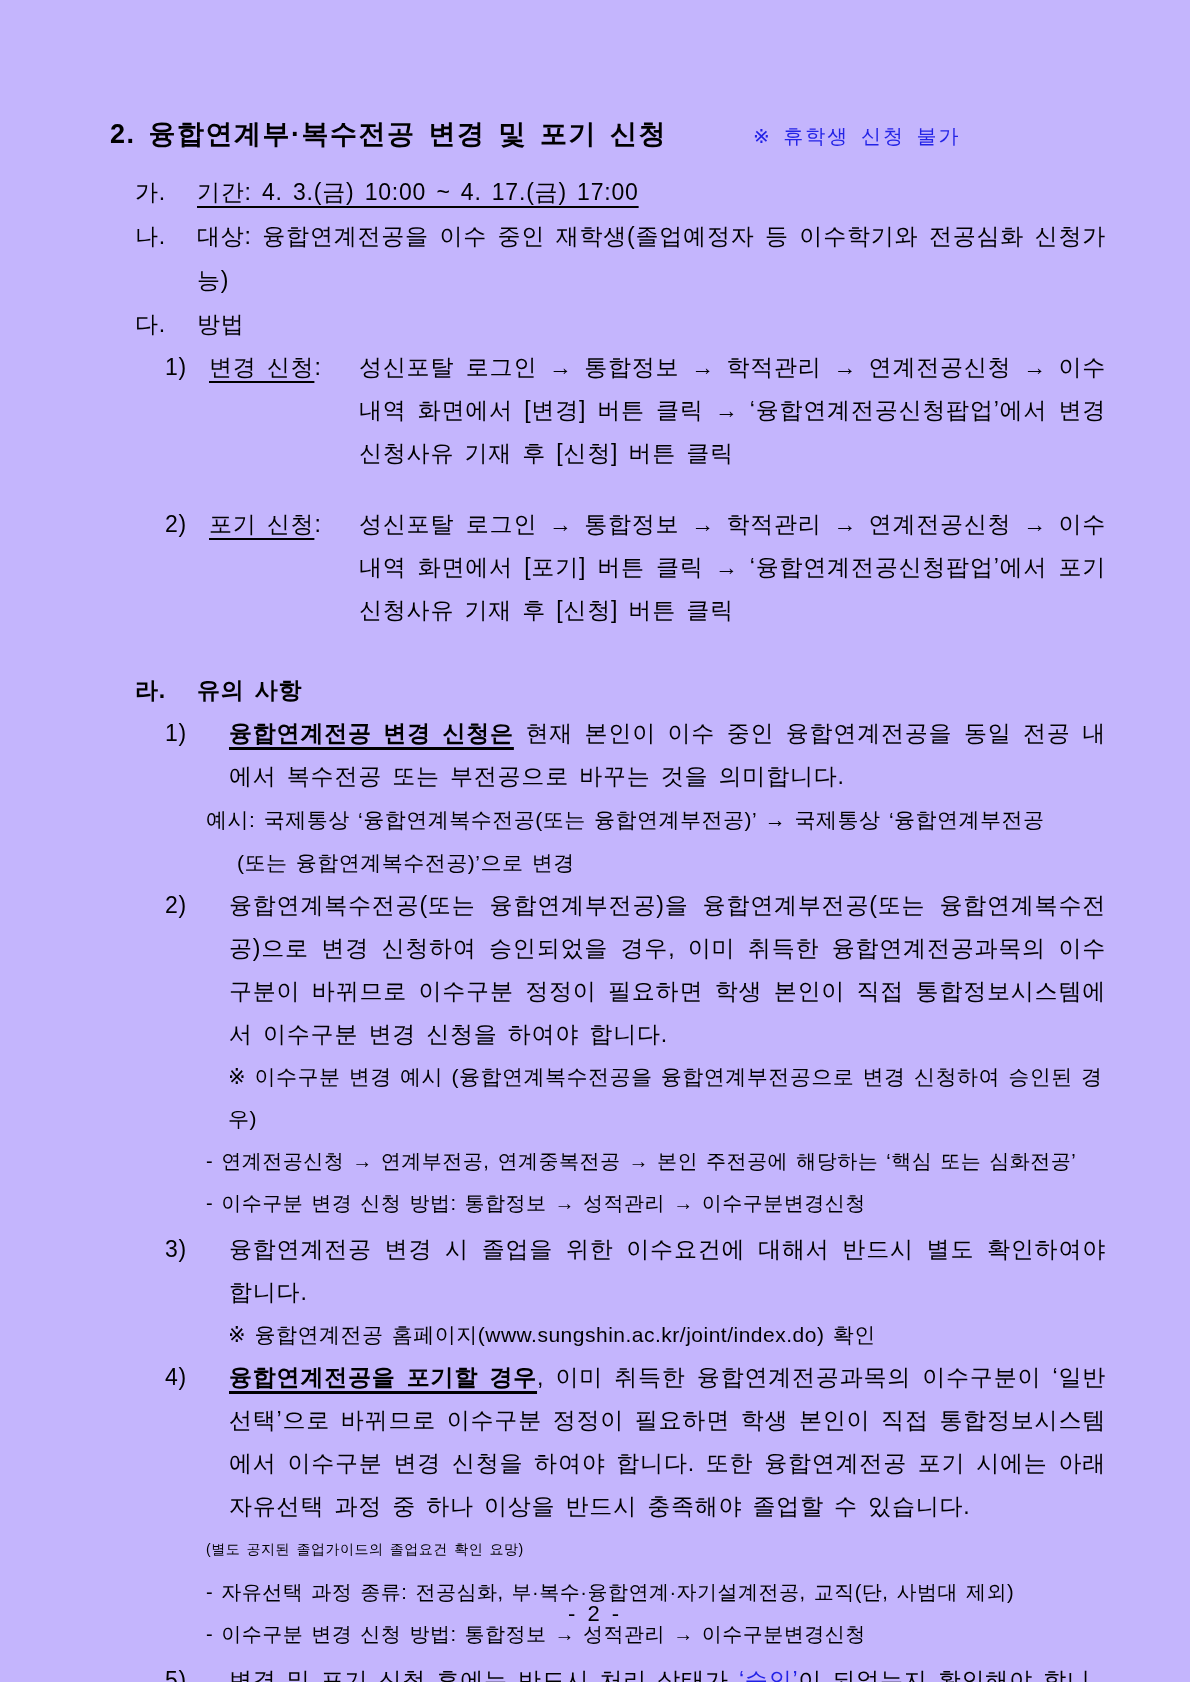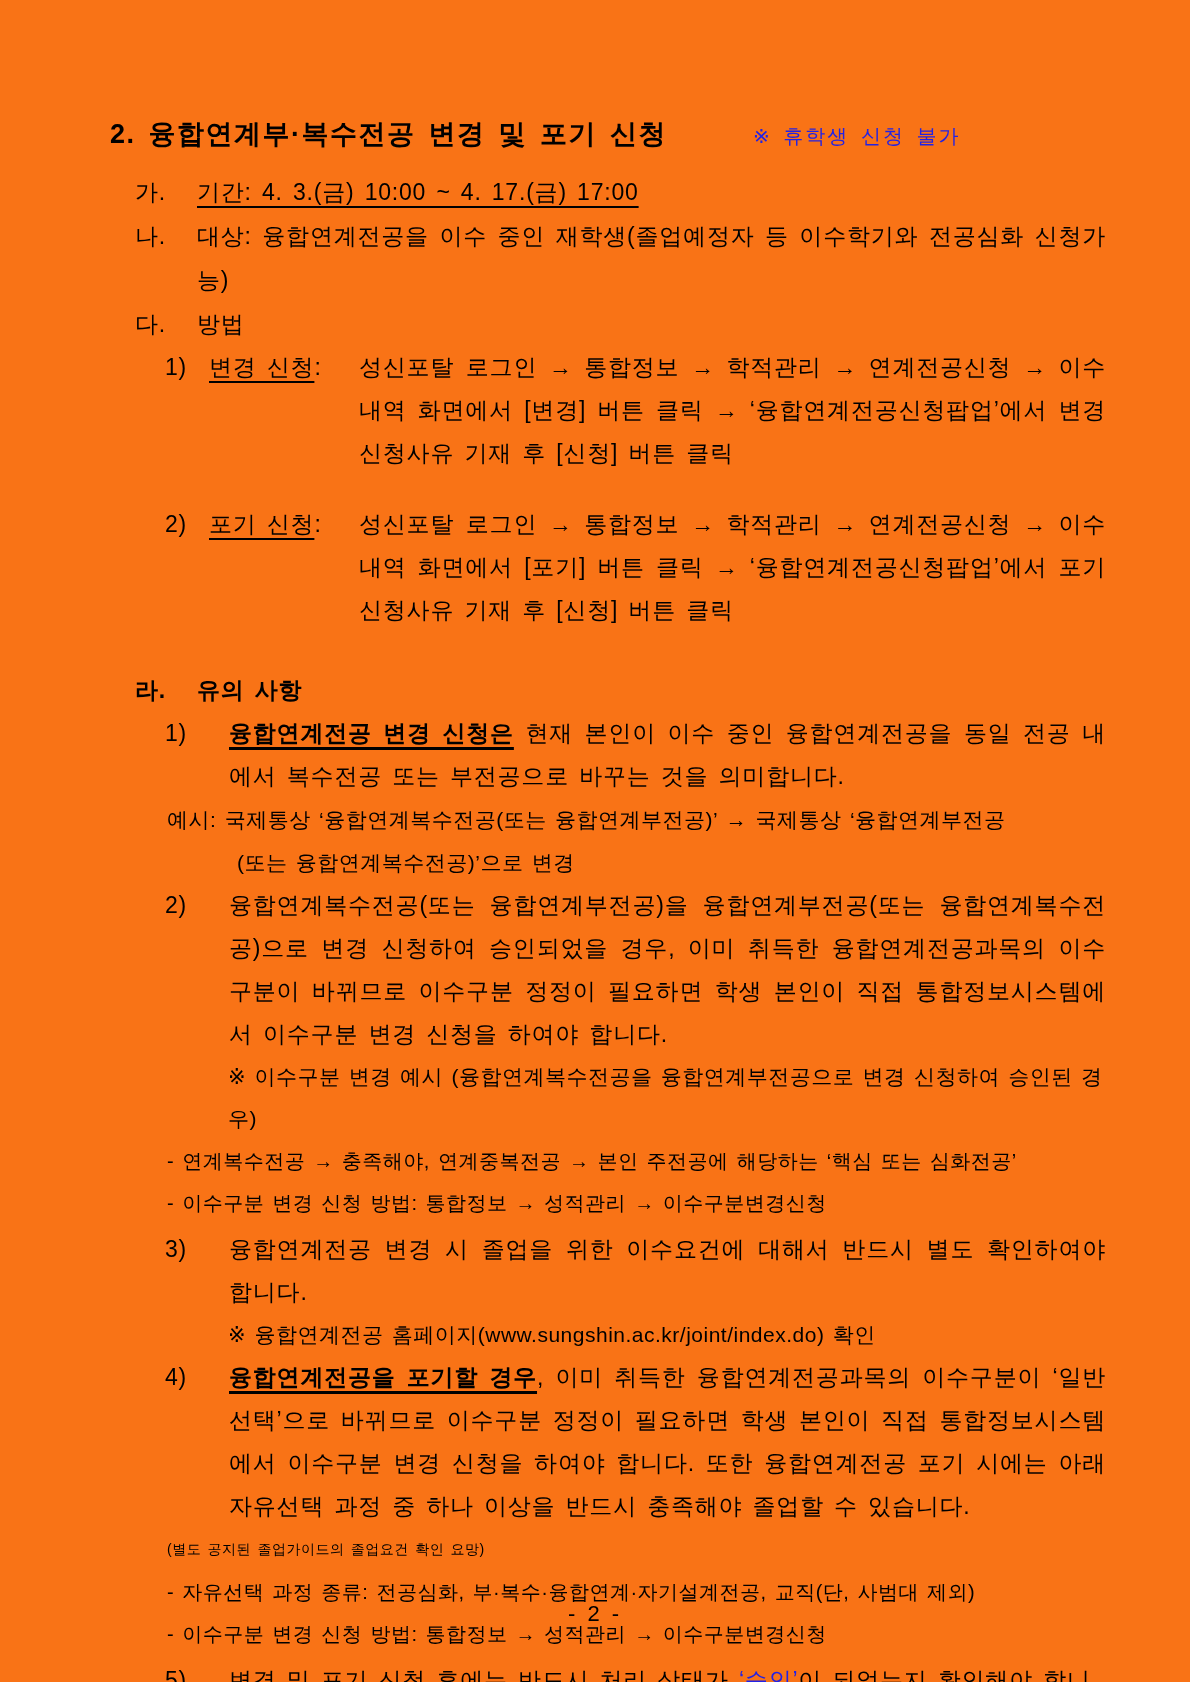--- a/index.html
+++ b/index.html
@@ -1,21 +1,21 @@
 <!DOCTYPE html>
 <html lang="ko"><head>
 <meta charset="utf-8">
 <style>
   html, body { margin: 0; padding: 0; background: #ffffff; }
   .page {
     position: relative;
     width: 1190px;
     height: 1682px;
     box-sizing: border-box;
-    background: #f97316;
+    background: #c4b5fd;
     color: #000000;
     font-family: "Liberation Sans", "DejaVu Sans", sans-serif;
     padding: 112px 84px 0 110px;
     overflow: hidden;
   }
   .title-row {
     display: flex;
     align-items: baseline;
     margin-bottom: 14px;
     white-space: nowrap;
@@ -60,21 +60,21 @@
     text-decoration: underline;
     text-underline-offset: 6px;
     text-decoration-thickness: 2.5px;
   }
   .blue { color: #2222e6; text-decoration: underline; text-underline-offset: 6px; text-decoration-thickness: 2px; }
   .bold { font-weight: bold; }
   .gap-method { margin-top: 28px; }
   .gap-ra { margin-top: 36px; }
   .gap-sm { margin-top: 4px; }
   .subline {
-    margin-left: 57px;
+    margin-left: 96px;
     font-size: 20px;
     line-height: 42px;
     letter-spacing: 0.5px;
     word-spacing: 2px;
     text-align: left;
   }
   .subline.ex { font-size: 21px; line-height: 43px; }
   .subline.ex2 { margin-left: 127px; }
   .subline.star { margin-left: 118px; font-size: 21px; }
   .subline.paren { font-size: 14px; line-height: 43px; }
@@ -135,21 +135,21 @@
     <div class="content just"><span class="bu">융합연계전공 변경 신청은</span> <span>현재 본인이 이수 중인 융합연계전공을 동일 전공 내에서 복수전공 또는 부전공으로 바꾸는 것을 의미합니다.</span></div>
   </div>
   <div class="subline ex">예시: 국제통상 ‘융합연계복수전공(또는 융합연계부전공)’ → 국제통상 ‘융합연계부전공</div>
   <div class="subline ex ex2">(또는 융합연계복수전공)’으로 변경</div>
 
   <div class="row body-lines" style="margin-left:55px;">
     <span class="marker m2">2)</span>
     <div class="content just">융합연계복수전공(또는 융합연계부전공)을 융합연계부전공(또는 융합연계복수전공)으로 변경 신청하여 승인되었을 경우, 이미 취득한 융합연계전공과목의 이수구분이 바뀌므로 이수구분 정정이 필요하면 학생 본인이 직접 통합정보시스템에서 이수구분 변경 신청을 하여야 합니다.</div>
   </div>
   <div class="subline star">※ 이수구분 변경 예시 (융합연계복수전공을 융합연계부전공으로 변경 신청하여 승인된 경우)</div>
-  <div class="subline">- 연계복수전공 → 충족해야, 연계중복전공 → 본인 주전공에 해당하는 ‘핵심 또는 심화전공’</div>
+  <div class="subline">- 연계전공신청 → 연계부전공, 연계중복전공 → 본인 주전공에 해당하는 ‘핵심 또는 심화전공’</div>
   <div class="subline">- 이수구분 변경 신청 방법: 통합정보 → 성적관리 → 이수구분변경신청</div>
 
   <div class="row body-lines gap-sm" style="margin-left:55px;">
     <span class="marker m2">3)</span>
     <div class="content just">융합연계전공 변경 시 졸업을 위한 이수요건에 대해서 반드시 별도 확인하여야 합니다.</div>
   </div>
   <div class="subline star">※ 융합연계전공 홈페이지(www.sungshin.ac.kr/joint/index.do) 확인</div>
 
   <div class="row body-lines" style="margin-left:55px;">
     <span class="marker m2">4)</span>

